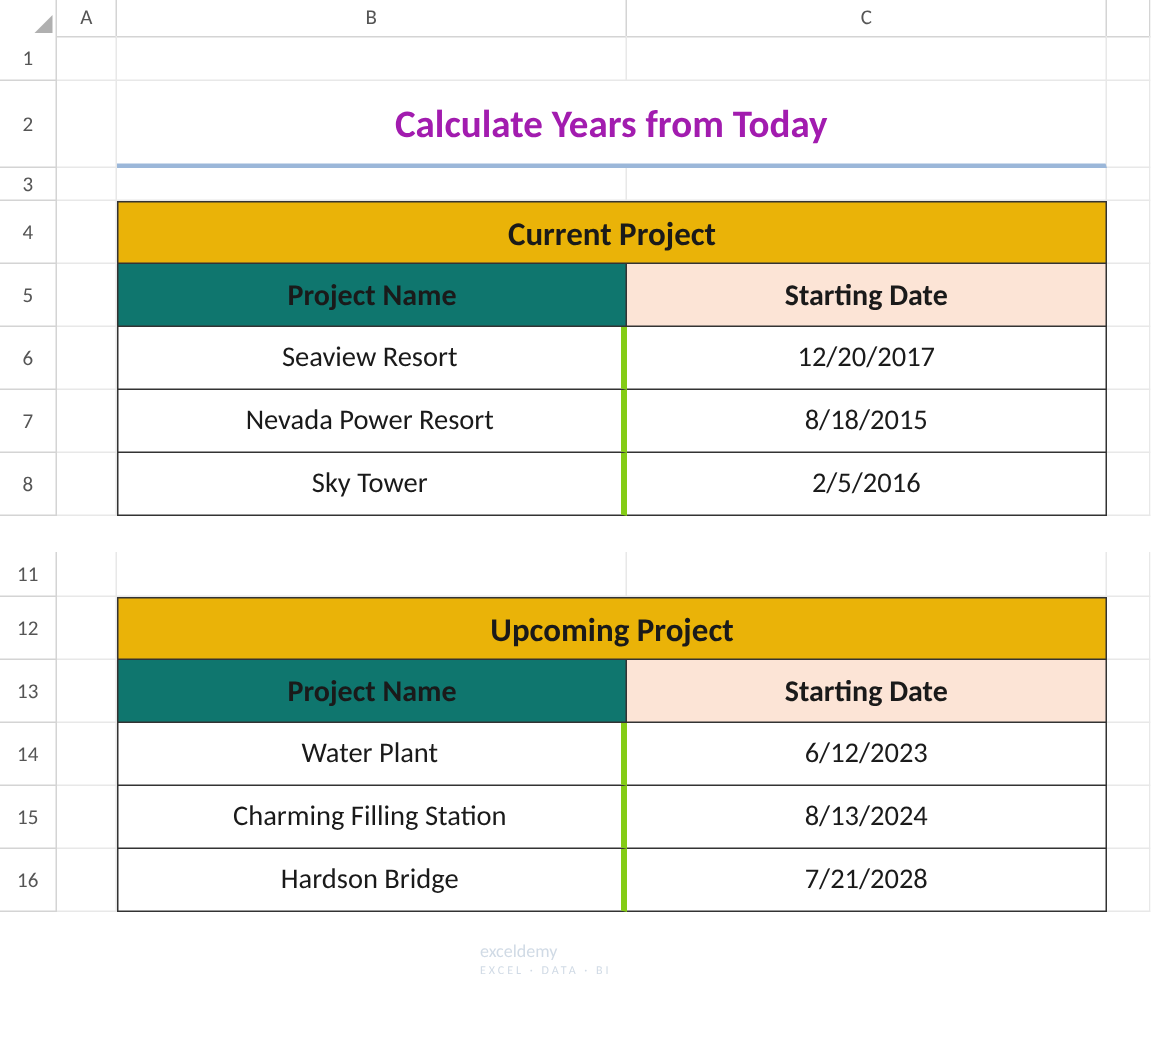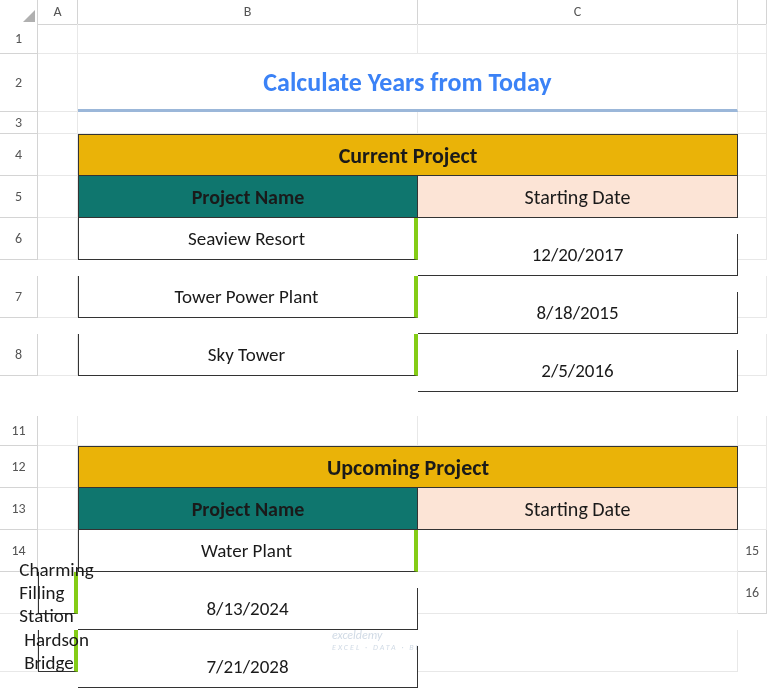--- a/index.html
+++ b/index.html
@@ -64,21 +64,21 @@
       display: flex;
       align-items: center;
       font-size: 19px;
       color: #1a1a1a;
       padding: 0 6px;
     }
     .title-cell {
       grid-column: 3 / 5;
       font-size: 26px;
       font-weight: bold;
-      color: #3b82f6;
+      color: #a21caf;
       justify-content: center;
       border-bottom: 3px solid #9bb7d9;
       border-right: 1px solid #e8e8e8;
     }
     .pad-cell {
       border-right: 1px solid #e8e8e8;
       border-bottom: 1px solid #e8e8e8;
     }
     .tbl-title {
       grid-column: 3 / 5;
@@ -93,55 +93,53 @@
       font-weight: bold;
       font-size: 20px;
       justify-content: center;
       border-left: 1px solid #333;
       border-bottom: 1px solid #333;
       border-right: 1px solid #333;
       border-top: none;
     }
     .tbl-header-r {
       background: #fce4d6;
-      font-weight: normal;
+      font-weight: bold;
       font-size: 20px;
       justify-content: center;
       border-right: 1px solid #333;
       border-bottom: 1px solid #333;
       border-top: none;
       border-left: none;
     }
     .tbl-cell-l {
       justify-content: center;
       border-left: 1px solid #333;
       border-bottom: 1px solid #333;
       border-right: 4px solid #84cc16;
       border-top: none;
     }
     .tbl-cell-r {
       justify-content: center;
       border-right: 1px solid #333;
       border-bottom: 1px solid #333;
       border-top: none;
       border-left: none;
-      margin-top: 16px;
     }
     .row1 { height: 30px; }
     .row2 { height: 58px; }
     .row-small { height: 30px; margin-top: 24px; }
     .row3 { height: 22px; }
     .row-big { height: 42px; }
     .watermark {
       position: absolute;
-      left: 332px;
+      left: 320px;
       top: 628px;
       font-size: 12px;
       color: rgba(120,150,180,0.35);
-      font-style: italic;
       pointer-events: none;
     }
     .watermark-sub {
       display: block;
       font-size: 8px;
       letter-spacing: 2px;
     }
   </style>
 </head>
 <body>
@@ -185,21 +183,21 @@
   <div class="pad-cell row-big"></div>
 
   <div class="row-header row-big">6</div>
   <div class="pad-cell row-big"></div>
   <div class="cell tbl-cell-l row-big">Seaview Resort</div>
   <div class="cell tbl-cell-r row-big">12/20/2017</div>
   <div class="pad-cell row-big"></div>
 
   <div class="row-header row-big">7</div>
   <div class="pad-cell row-big"></div>
-  <div class="cell tbl-cell-l row-big">Tower Power Plant</div>
+  <div class="cell tbl-cell-l row-big">Nevada Power Resort</div>
   <div class="cell tbl-cell-r row-big">8/18/2015</div>
   <div class="pad-cell row-big"></div>
 
   <div class="row-header row-big">8</div>
   <div class="pad-cell row-big"></div>
   <div class="cell tbl-cell-l row-big">Sky Tower</div>
   <div class="cell tbl-cell-r row-big">2/5/2016</div>
   <div class="pad-cell row-big"></div>
 
   <div class="row-header row-small">11</div>
@@ -215,20 +213,21 @@
 
   <div class="row-header row-big">13</div>
   <div class="pad-cell row-big"></div>
   <div class="cell tbl-header-l row-big">Project Name</div>
   <div class="cell tbl-header-r row-big">Starting Date</div>
   <div class="pad-cell row-big"></div>
 
   <div class="row-header row-big">14</div>
   <div class="pad-cell row-big"></div>
   <div class="cell tbl-cell-l row-big">Water Plant</div>
+  <div class="cell tbl-cell-r row-big">6/12/2023</div>
   <div class="pad-cell row-big"></div>
 
   <div class="row-header row-big">15</div>
   <div class="pad-cell row-big"></div>
   <div class="cell tbl-cell-l row-big">Charming Filling Station</div>
   <div class="cell tbl-cell-r row-big">8/13/2024</div>
   <div class="pad-cell row-big"></div>
 
   <div class="row-header row-big">16</div>
   <div class="pad-cell row-big"></div>

